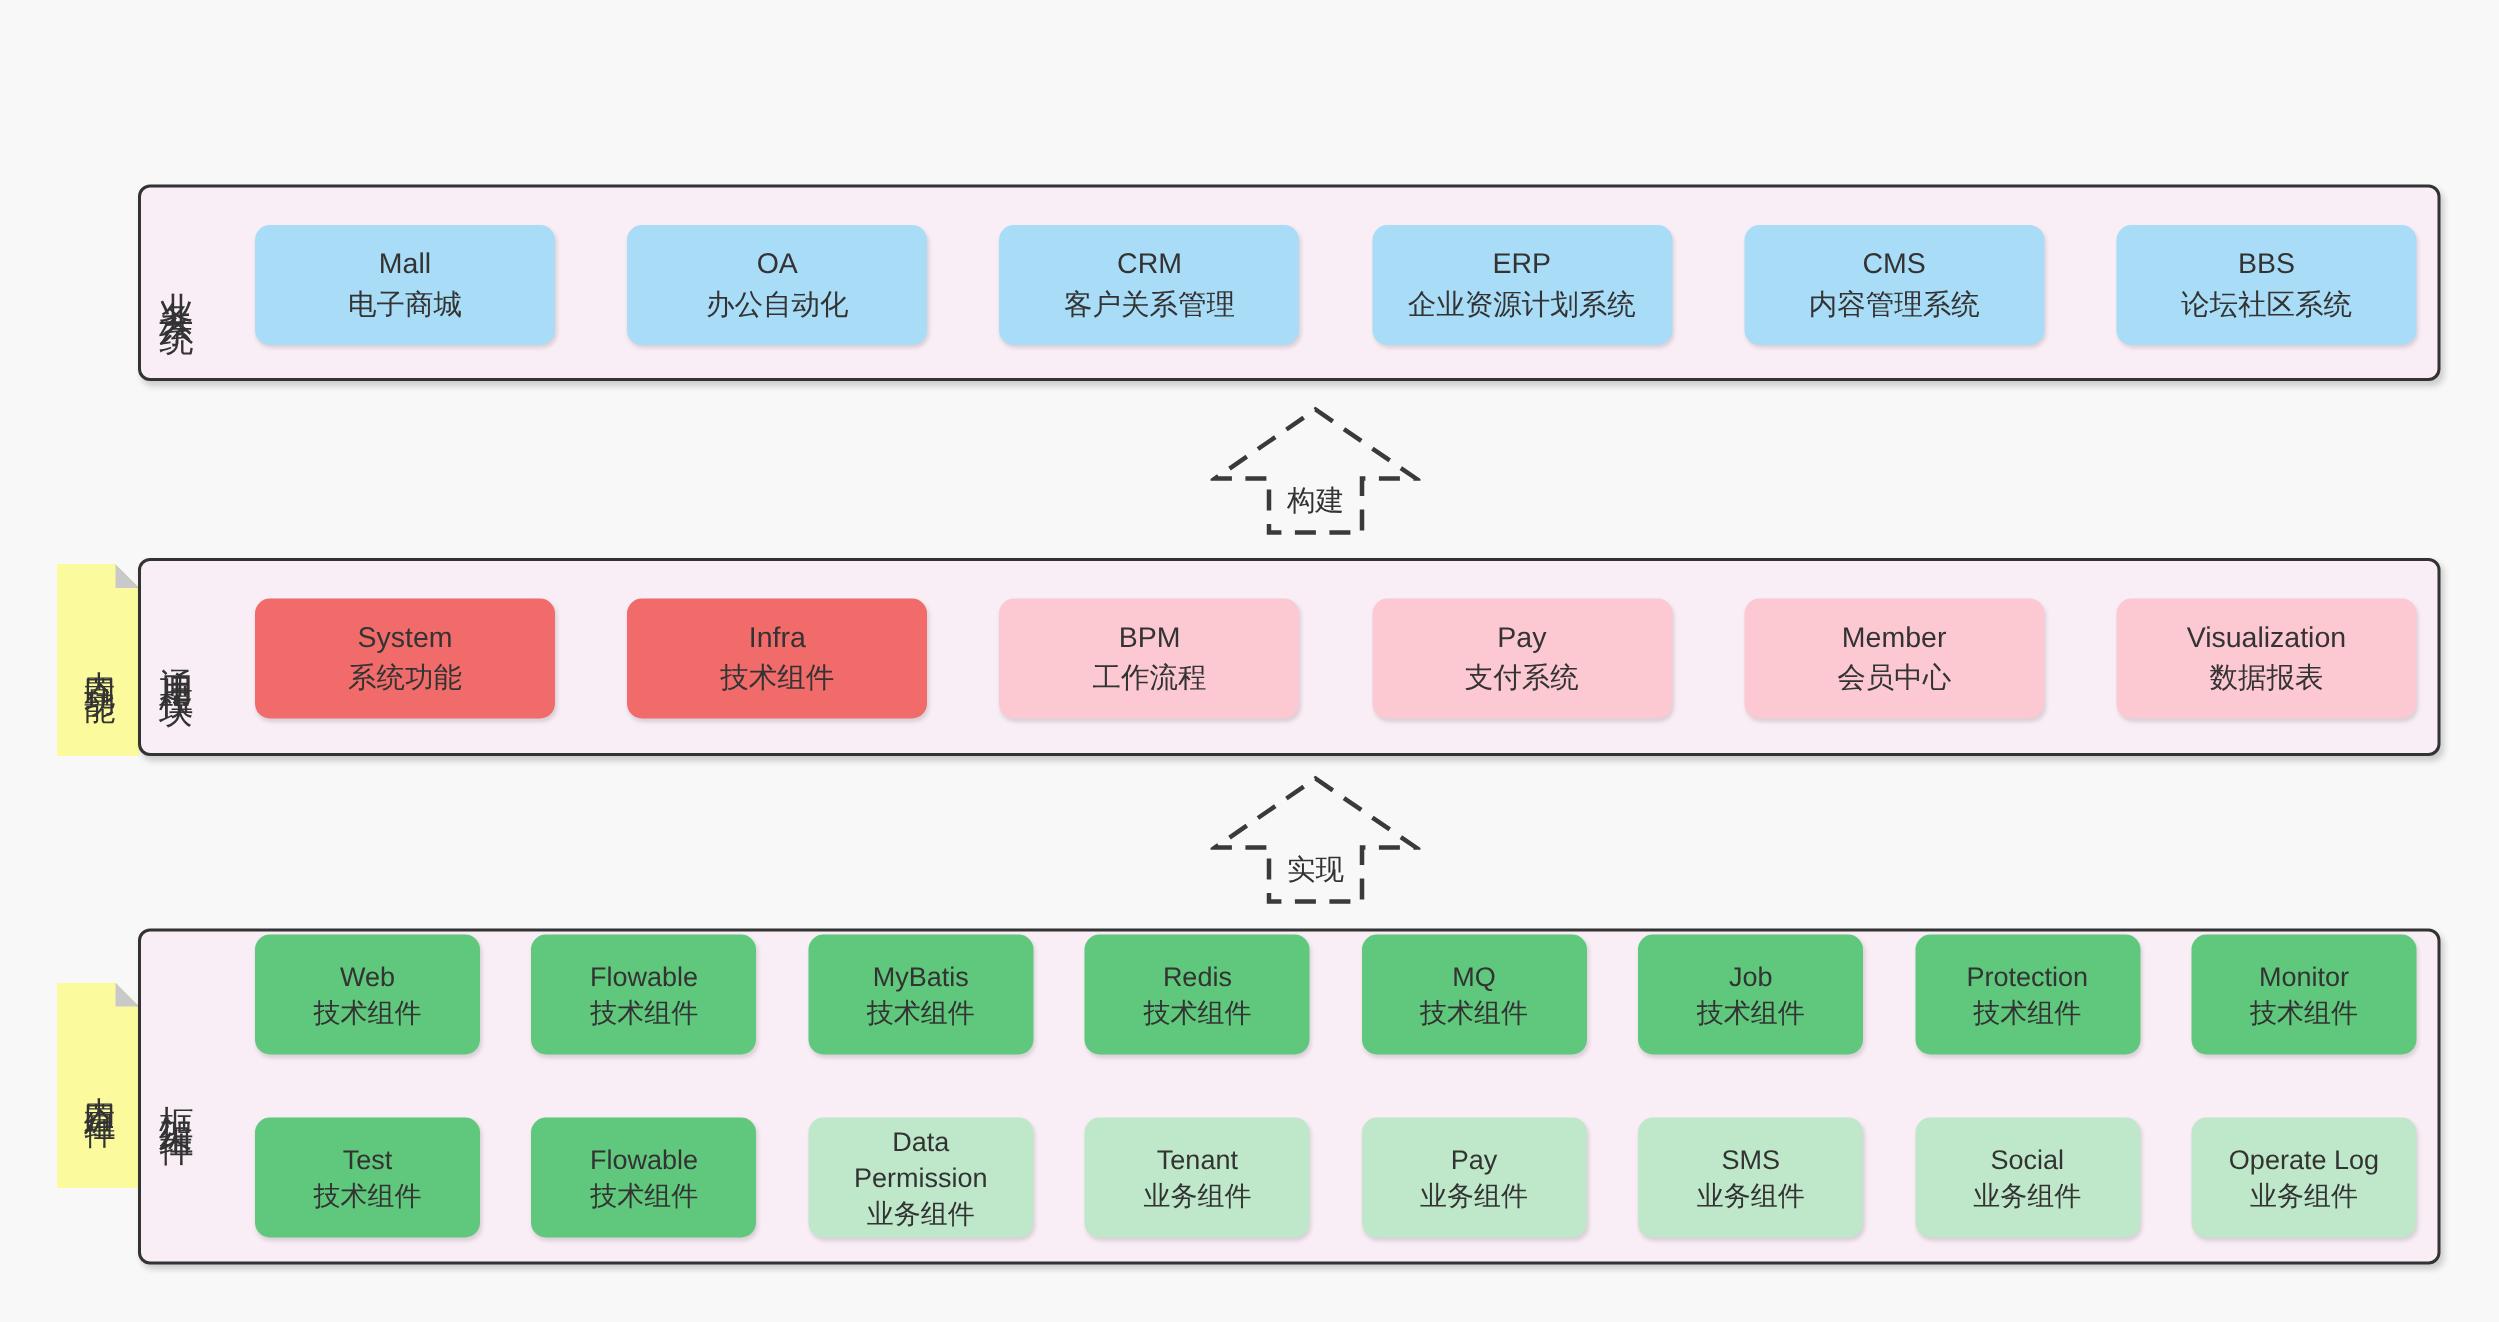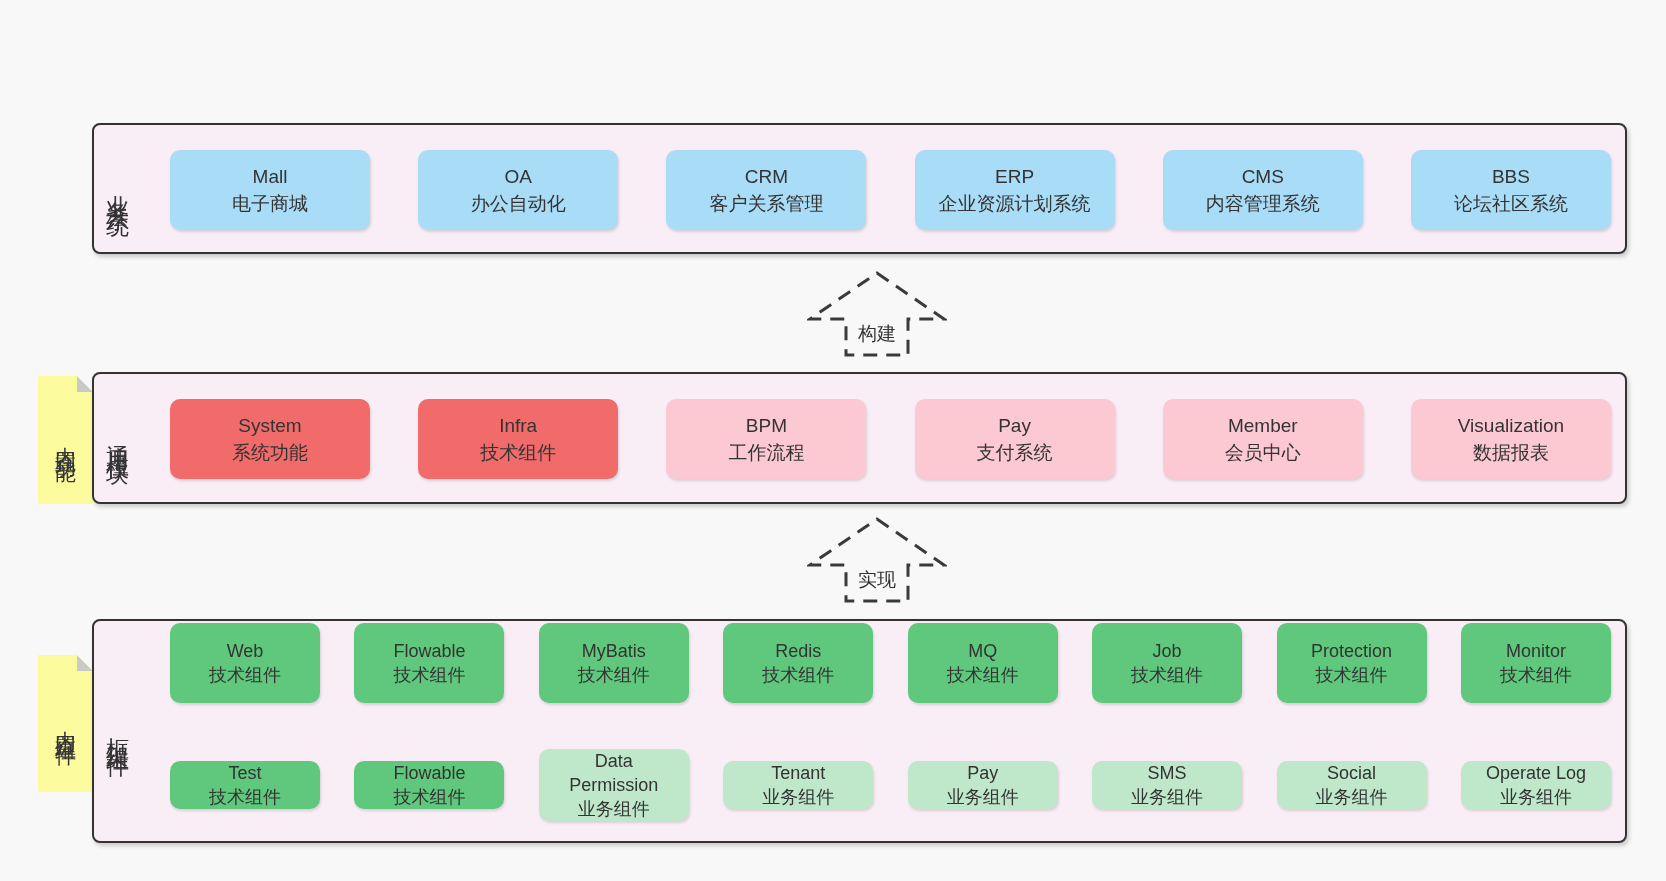--- a/index.html
+++ b/index.html
@@ -38,21 +38,21 @@
     white-space:nowrap;
   }
 
   .box-row{
     position:absolute;left:61px;right:14px;
     display:flex;justify-content:space-between;align-items:stretch;
   }
   .row-business{top:25px;height:80px;}
   .row-modules{top:25px;height:80px;gap:19px;}
   .row-fw1{top:2px;height:80px;}
-  .row-fw2{top:124px;height:80px;align-items:center;}
+  .row-fw2{top:124px;height:80px;}
 
   .box{
     display:flex;flex-direction:column;align-items:center;justify-content:center;
     text-align:center;border-radius:10px;
     box-shadow:1px 2px 3px rgba(0,0,0,0.13);
     color:var(--text);
     margin-left:15px;
   }
   .box-l{width:200px;font-size:19px;line-height:27px;}
   .box-s{width:150px;font-size:18px;line-height:24px;padding:0 10px;}

